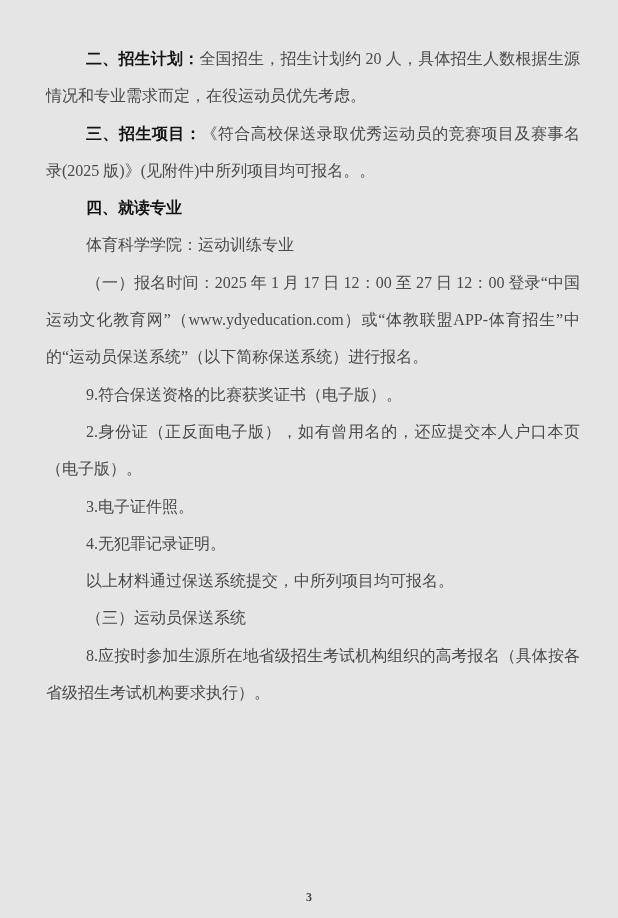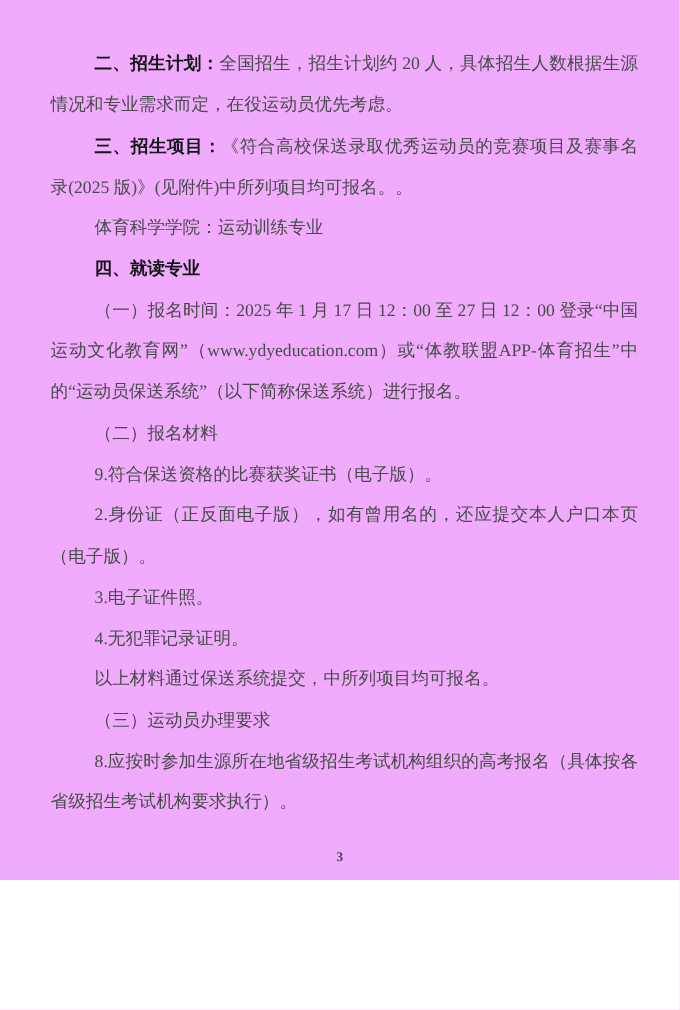--- a/index.html
+++ b/index.html
@@ -5,22 +5,22 @@
   html, body { margin: 0; padding: 0; }
   body {
     width: 618px;
     height: 918px;
     background: #ffffff;
     font-family: "Liberation Serif", "DejaVu Serif", serif;
   }
   .page {
     position: relative;
     width: 618px;
-    height: 800px;
-    background: #f0abfc;
+    height: 918px;
+    background: #e5e5e5;
     overflow: hidden;
   }
   .content {
     position: absolute;
     top: 0;
     left: 46px;
     right: 38px;
     padding-top: 40px;
   }
   .para {
@@ -50,39 +50,38 @@
 </head>
 <body>
 
 <div class="page">
   <div class="content">
 
     <p class="para"><b class="lead">二、招生计划：</b><span>全国招生，招生计划约 20 人，具体招生人数根据生源情况和专业需求而定，在役运动员优先考虑。</span></p>
 
     <p class="para"><b class="lead">三、招生项目：</b><span>《符合高校保送录取优秀运动员的竞赛项目及赛事名录(2025 版)》(见附件)中所列项目均可报名。。</span></p>
 
+    <p class="para"><b class="lead">四、就读专业</b><span></span></p>
+
     <p class="para"><b class="lead"></b><span>体育科学学院：运动训练专业</span></p>
-
-    <p class="para"><b class="lead">四、就读专业</b><span></span></p>
 
 
     <p class="para"><b class="lead"></b><span>（一）报名时间：2025 年 1 月 17 日 12：00 至 27 日 12：00 登录“中国运动文化教育网”（www.ydyeducation.com）或“体教联盟APP-体育招生”中的“运动员保送系统”（以下简称保送系统）进行报名。</span></p>
 
-    <p class="para"><b class="lead"></b><span>（二）报名材料</span></p>
 
     <p class="para"><b class="lead"></b><span>9.符合保送资格的比赛获奖证书（电子版）。</span></p>
 
     <p class="para"><b class="lead"></b><span>2.身份证（正反面电子版），如有曾用名的，还应提交本人户口本页（电子版）。</span></p>
 
     <p class="para"><b class="lead"></b><span>3.电子证件照。</span></p>
 
     <p class="para"><b class="lead"></b><span>4.无犯罪记录证明。</span></p>
 
     <p class="para"><b class="lead"></b><span>以上材料通过保送系统提交，中所列项目均可报名。</span></p>
 
-    <p class="para"><b class="lead"></b><span>（三）运动员办理要求</span></p>
+    <p class="para"><b class="lead"></b><span>（三）运动员保送系统</span></p>
 
     <p class="para"><b class="lead"></b><span>8.应按时参加生源所在地省级招生考试机构组织的高考报名（具体按各省级招生考试机构要求执行）。</span></p>
 
   </div>
 
   <div class="page-number">3</div>
 </div>
 
 </body></html>

